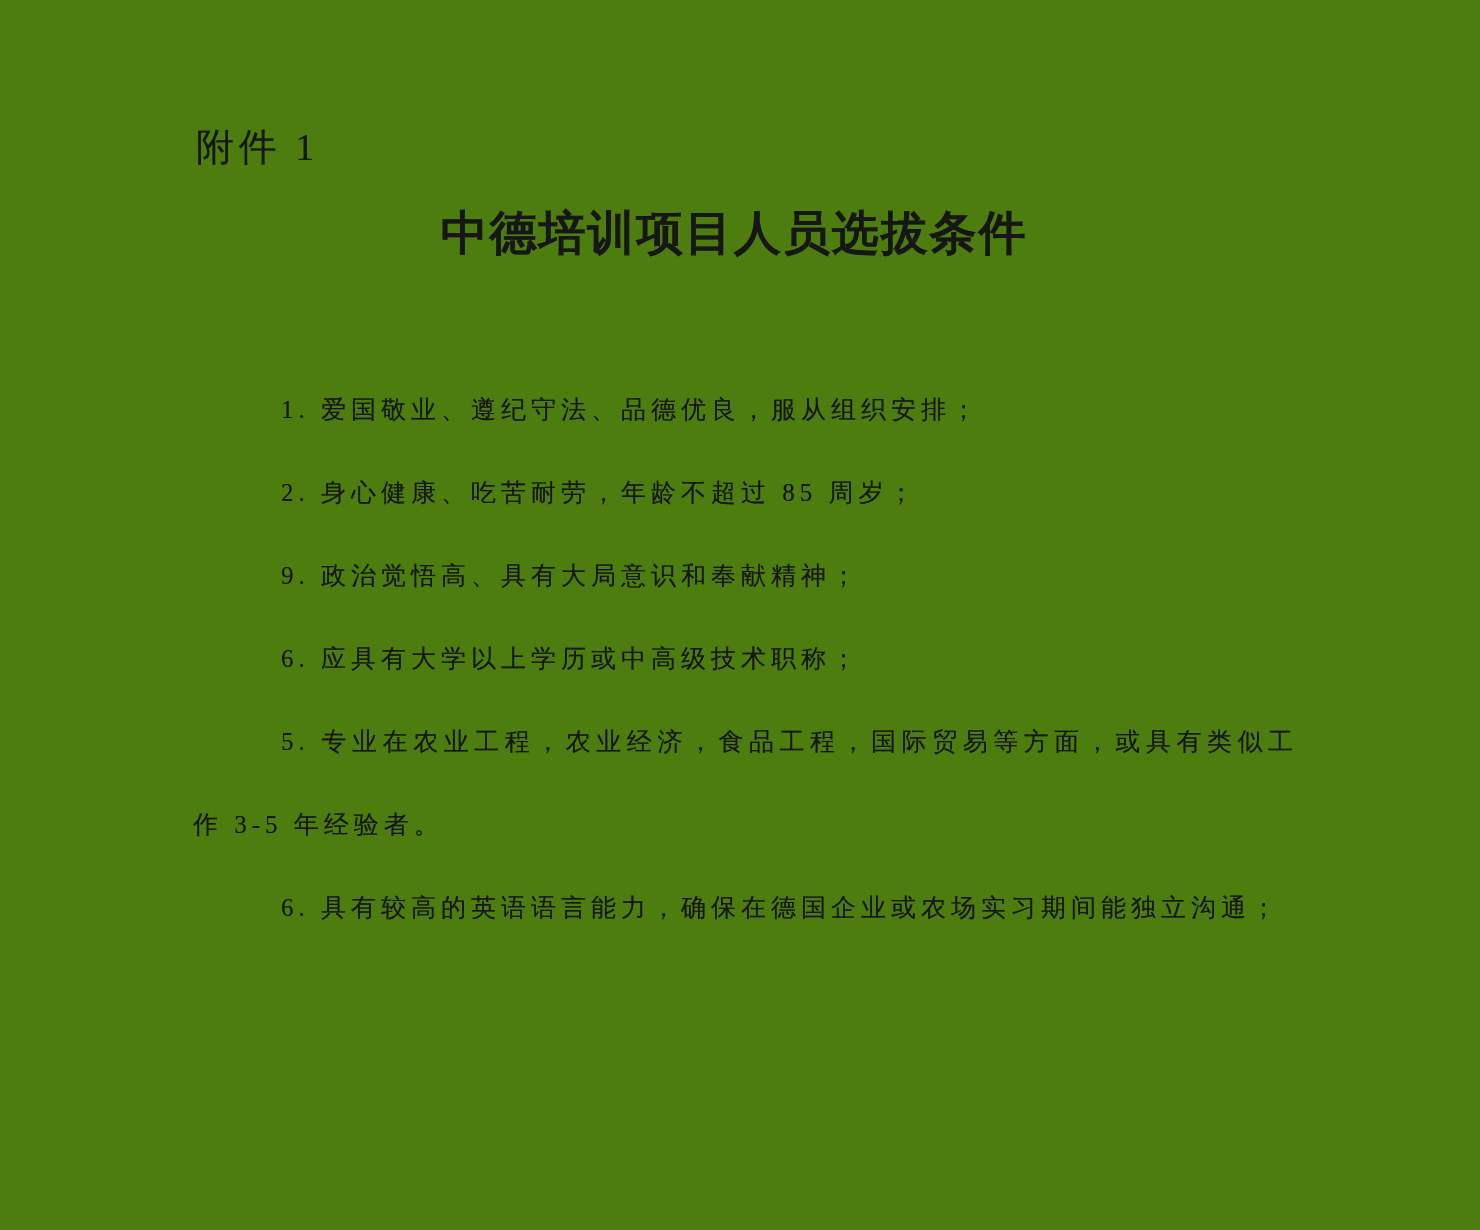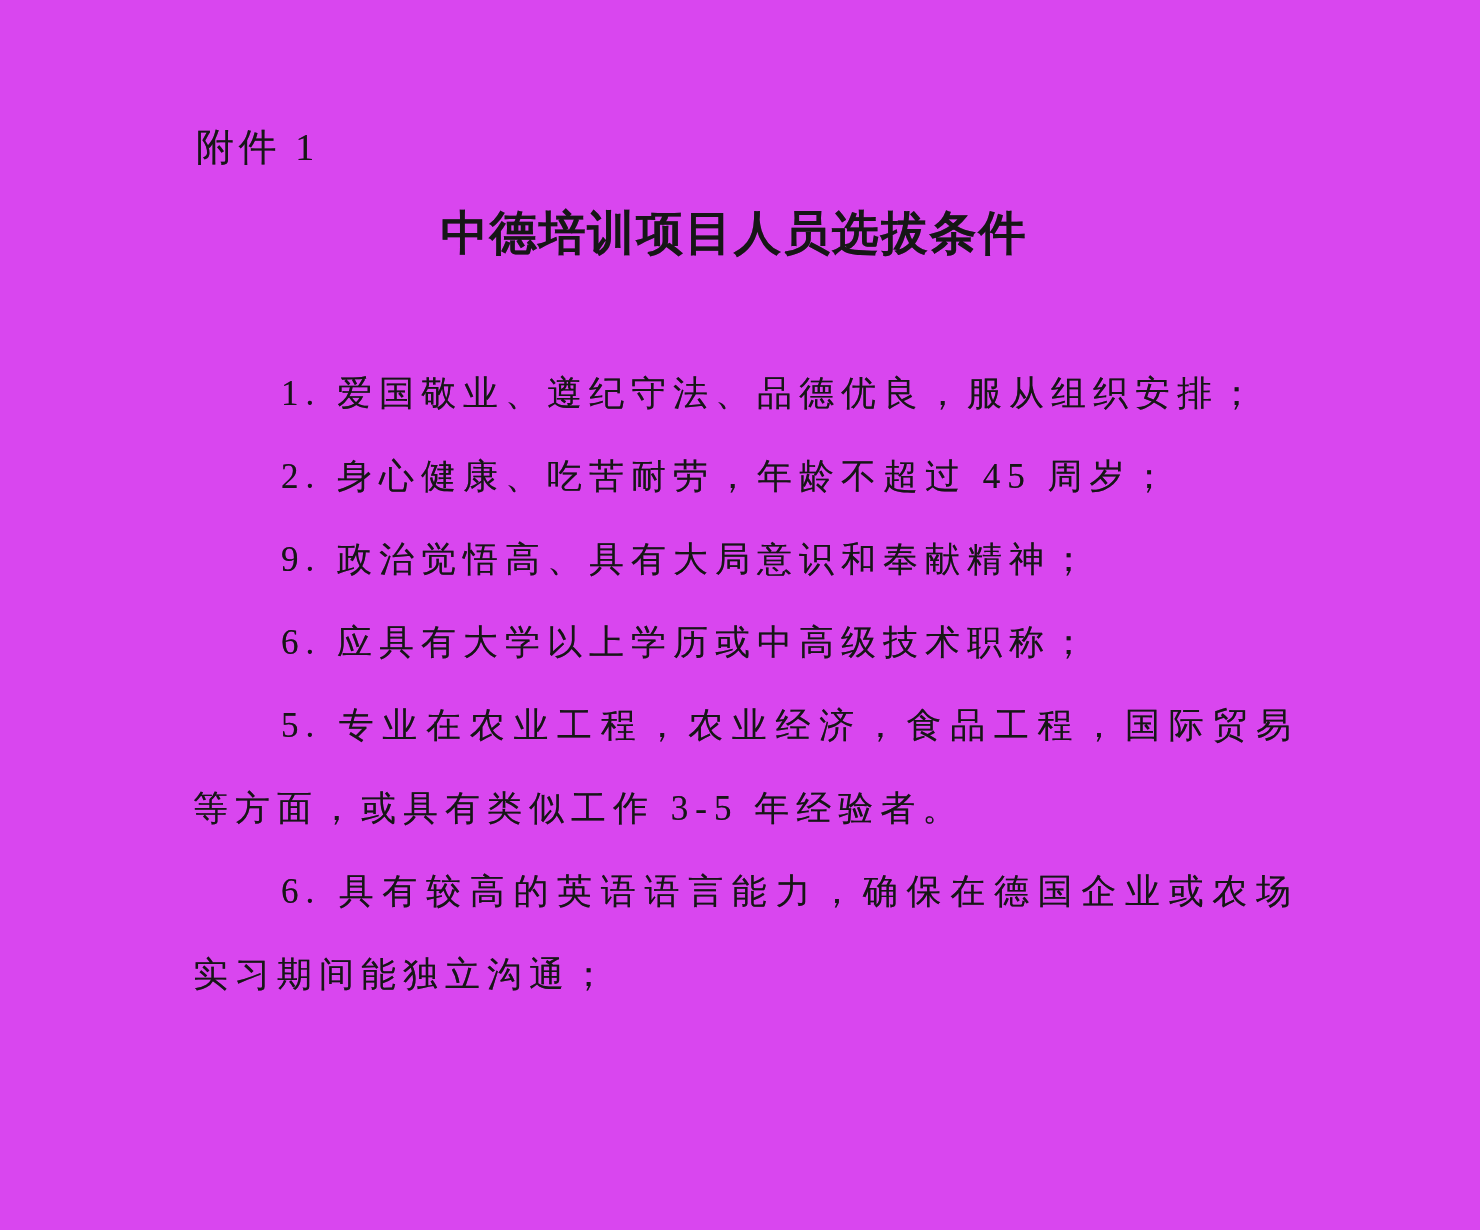--- a/index.html
+++ b/index.html
@@ -11,21 +11,21 @@
     height: 1230px;
     background: #fdfdfc;
     overflow: hidden;
     font-family: "Liberation Serif", serif;
     color: #161616;
   }
   .page {
     position: relative;
     width: 1480px;
     height: 1230px;
-    background: #d946ef;
+    background: #4d7c0f;
   }
   .attachment {
     position: absolute;
     top: 122px;
     left: 196px;
     font-size: 38px;
     letter-spacing: 0.12em;
     white-space: nowrap;
   }
   .title {
@@ -35,24 +35,24 @@
     width: 1468px;
     margin: 0;
     text-align: center;
     font-size: 47px;
     font-weight: bold;
     letter-spacing: 0.04em;
     white-space: nowrap;
   }
   .body {
     position: absolute;
-    top: 352px;
+    top: 368px;
     left: 193px;
     width: 1105px;
-    font-size: 35px;
+    font-size: 25px;
     line-height: 83px;
     letter-spacing: 0.2em;
     text-align: justify;
   }
   .body p {
     margin: 0;
     padding: 0;
     text-indent: 88px;
   }
   
@@ -63,19 +63,19 @@
 </head>
 <body>
 
 <div class="page">
   <div class="attachment">附件 1</div>
 
   <h1 class="title">中德培训项目人员选拔条件</h1>
 
   <div class="body">
     <p>1. 爱国敬业、遵纪守法、品德优良，服从组织安排；</p>
-    <p>2. 身心健康、吃苦耐劳，年龄不超过 45 周岁；</p>
+    <p>2. 身心健康、吃苦耐劳，年龄不超过 85 周岁；</p>
     <p>9. 政治觉悟高、具有大局意识和奉献精神；</p>
     <p>6. 应具有大学以上学历或中高级技术职称；</p>
     <p>5. 专业在农业工程，农业经济，食品工程，国际贸易等方面，或具有类似工作 3-5 年经验者。</p>
     <p>6. 具有较高的英语语言能力，确保在德国企业或农场实习期间能独立沟通；</p>
   </div>
 </div>
 
 </body></html>

